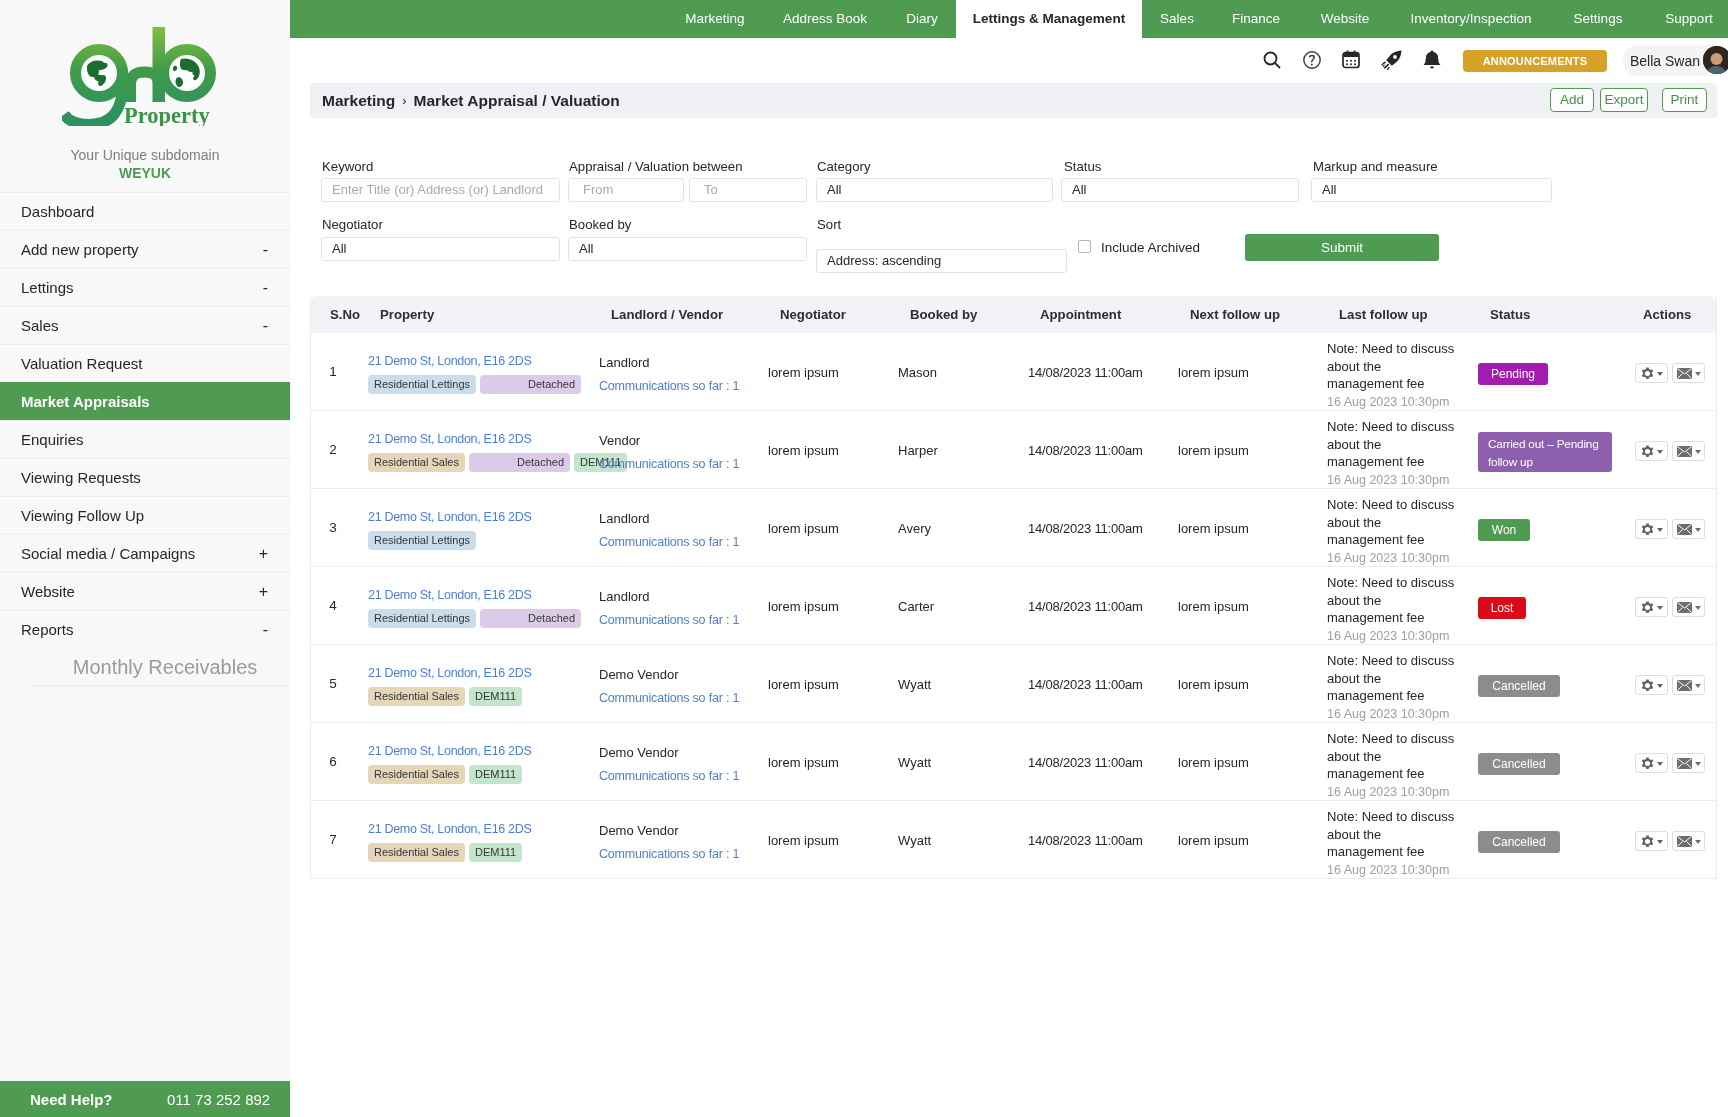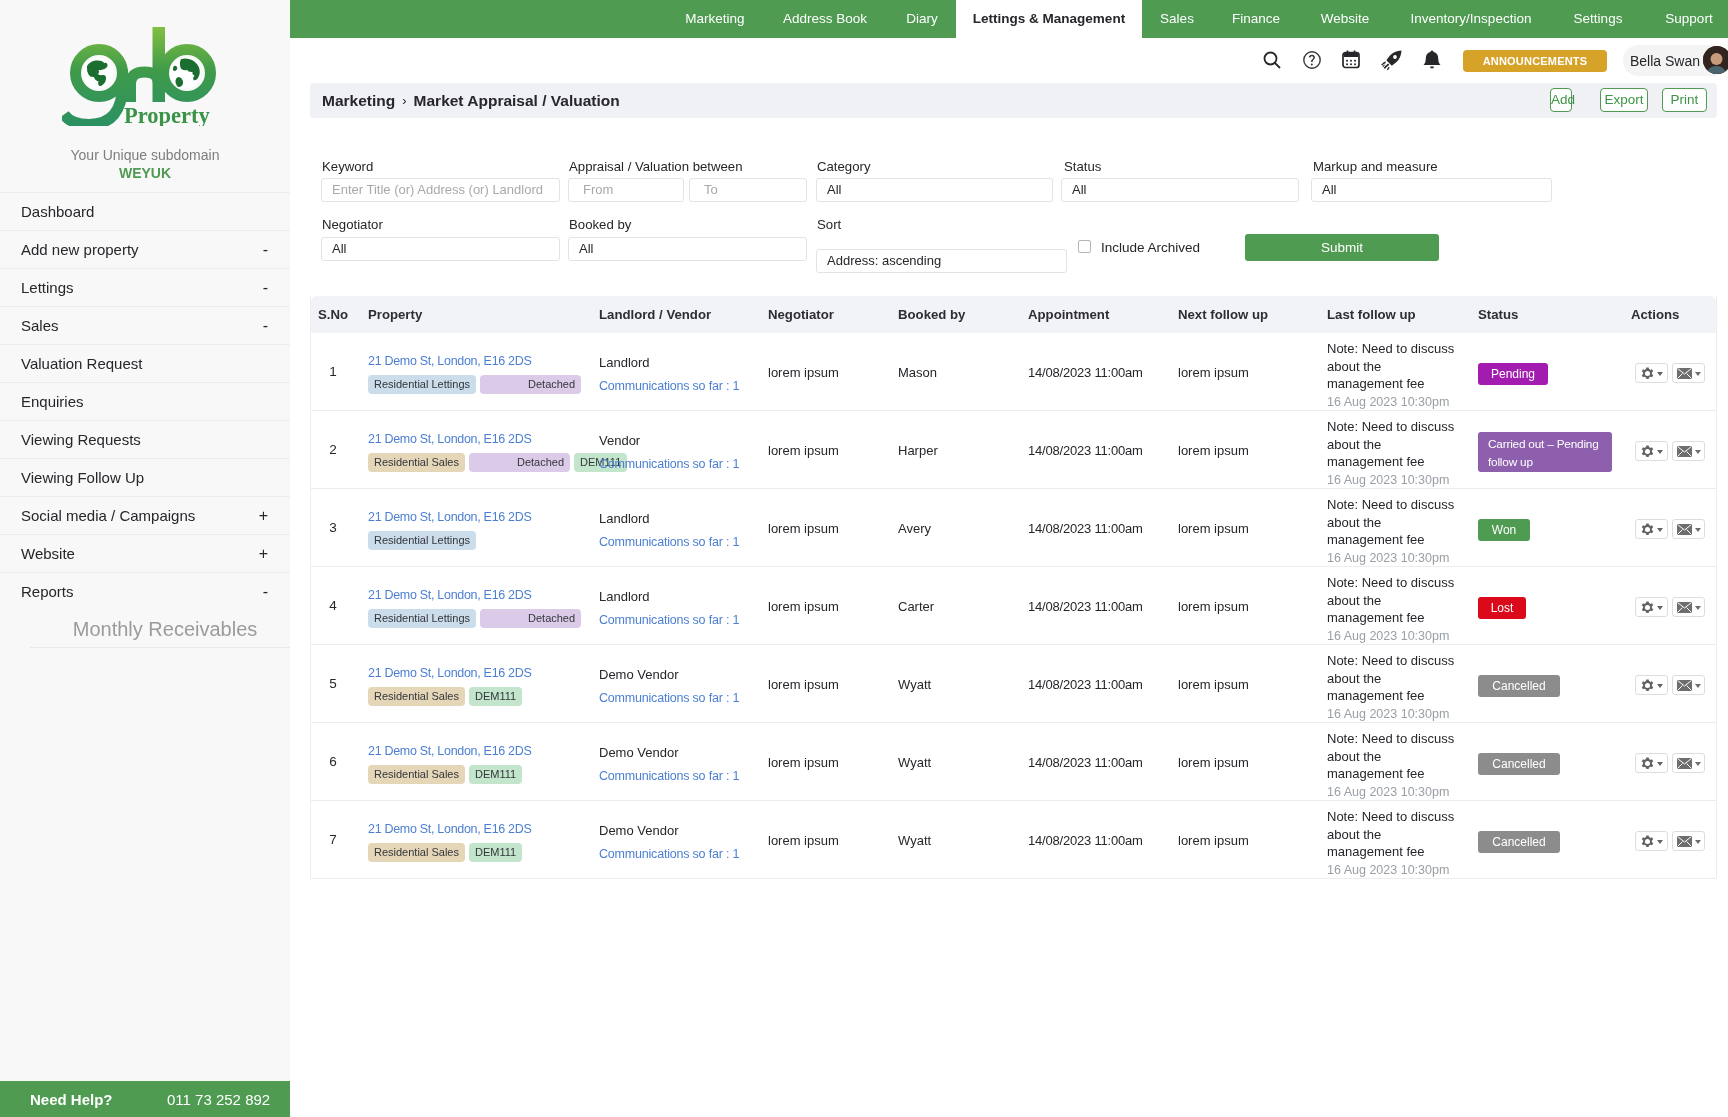--- a/index.html
+++ b/index.html
@@ -43,21 +43,21 @@
 .flabel { position:absolute; font-size:13.2px; color:#26262b; }
 .finput { position:absolute; height:24px; border:1px solid #e3e3e3; border-radius:3px; background:#fff; font-size:13px; line-height:22px; padding-left:10px; color:#26262b; }
 .finput.ph { color:#a9a9a9; }
 #chk { position:absolute; left:1078px; top:240px; width:13px; height:13px; border:1px solid #b5b5b5; border-radius:2px; background:#fff; }
 #chklabel { position:absolute; left:1101px; top:240px; font-size:13.5px; color:#26262b;text-align:center; }
 #submit { position:absolute; left:1245px; top:234px; width:194px; height:27px; background:#4e9b51; border-radius:3px; color:#fff; font-size:13.5px; text-align:center; line-height:27px; }
 
 
 #table { position:absolute; left:310px; top:296px; width:1407px; height:583px; border-left:1px solid #ededed; border-right:1px solid #ededed; }
 #thead { position:absolute; left:0; top:0; width:1405px; height:37px; background:#f1f3f7; border-radius:6px 6px 0 0; }
-#thead span { position:absolute; top:11px; font-size:13.2px; font-weight:bold; color:#2d2d33; }
+#thead span { position:absolute; top:11px; font-size:13.2px; font-weight:bold; color:#2d2d33;margin-left:12px; }
 .trow { position:absolute; left:0; width:1405px; height:78px; border-bottom:1px solid #ededed; }
 .sno { position:absolute; left:7px; width:30px; top:31px; text-align:center; font-size:13.5px; }
 .plink { position:absolute; left:57px; top:21px; font-size:12.5px; letter-spacing:-0.3px; color:#4c7fd2; }
 .tags { position:absolute; left:57px; top:42px; height:19px; white-space:nowrap; }
 .tag { display:inline-block; height:19px; line-height:19px; padding:0 6px; border-radius:4px; font-size:11px; color:#33363b; margin-right:4px; vertical-align:top; }
 .tag.rl { background:#cbdcea; }
 .tag.rs { background:#e5d6b8; }
 .tag.det { background:#dccbe8;padding-left:48px; }
 .tag.dem { background:#c2e5cc; }
 .lv1 { position:absolute; left:288px; top:22px; font-size:13px; color:#26262b; }
@@ -103,20 +103,21 @@
     <text x="62" y="98" font-family="'Liberation Serif',serif" font-weight="bold" font-size="22.5" fill="#3a9447">Property</text>
   </svg>
   <div id="subdomain">Your Unique subdomain</div>
   <div id="weyuk">WEYUK</div>
   <div id="menu">
     <div class="mi">Dashboard</div>
     <div class="mi">Add new property<span class="pm">-</span></div>
     <div class="mi">Lettings<span class="pm">-</span></div>
     <div class="mi">Sales<span class="pm">-</span></div>
     <div class="mi">Valuation Request</div>
+    <div class="mi active">Market Appraisals</div>
     <div class="mi">Enquiries</div>
     <div class="mi">Viewing Requests</div>
     <div class="mi">Viewing Follow Up</div>
     <div class="mi">Social media / Campaigns<span class="pm">+</span></div>
     <div class="mi">Website<span class="pm">+</span></div>
     <div class="mi">Reports<span class="pm">-</span></div>
     <div class="smi">
         <span class="inner">Monthly Receivables</span>
       </div>
   </div>
@@ -185,21 +186,21 @@
         <rect width="28" height="28" fill="#4a3a33"></rect>
         <path d="M0 4 q7 -7 16 -4 q11 3 12 13 l-1 15 H0z" fill="#32251f"></path>
         <circle cx="13.5" cy="13" r="6" fill="#c89b7b"></circle>
         <path d="M3 28 q2.5 -8 10 -8 q8.5 0 10.5 8z" fill="#4a6470"></path>
       </g>
     </svg>
 </div>
 
 <div id="crumb">
   <div id="crumbtext">Marketing<span class="sep">›</span>Market Appraisal / Valuation</div>
-  <div class="hbtn" style="left:1240px;width:22px;">Add</div>
+  <div class="hbtn" style="left:1240px;width:44px;">Add</div>
   <div class="hbtn" style="left:1290px;width:48px;">Export</div>
   <div class="hbtn" style="left:1352px;width:45px;">Print</div>
 </div>
 
 <div id="filters">
   <div class="flabel" style="left:322px;top:159px;">Keyword</div>
   <div class="flabel" style="left:569px;top:159px;">Appraisal / Valuation between</div>
   <div class="flabel" style="left:817px;top:159px;">Category</div>
   <div class="flabel" style="left:1064px;top:159px;">Status</div>
   <div class="flabel" style="left:1313px;top:159px;">Markup and measure</div>

